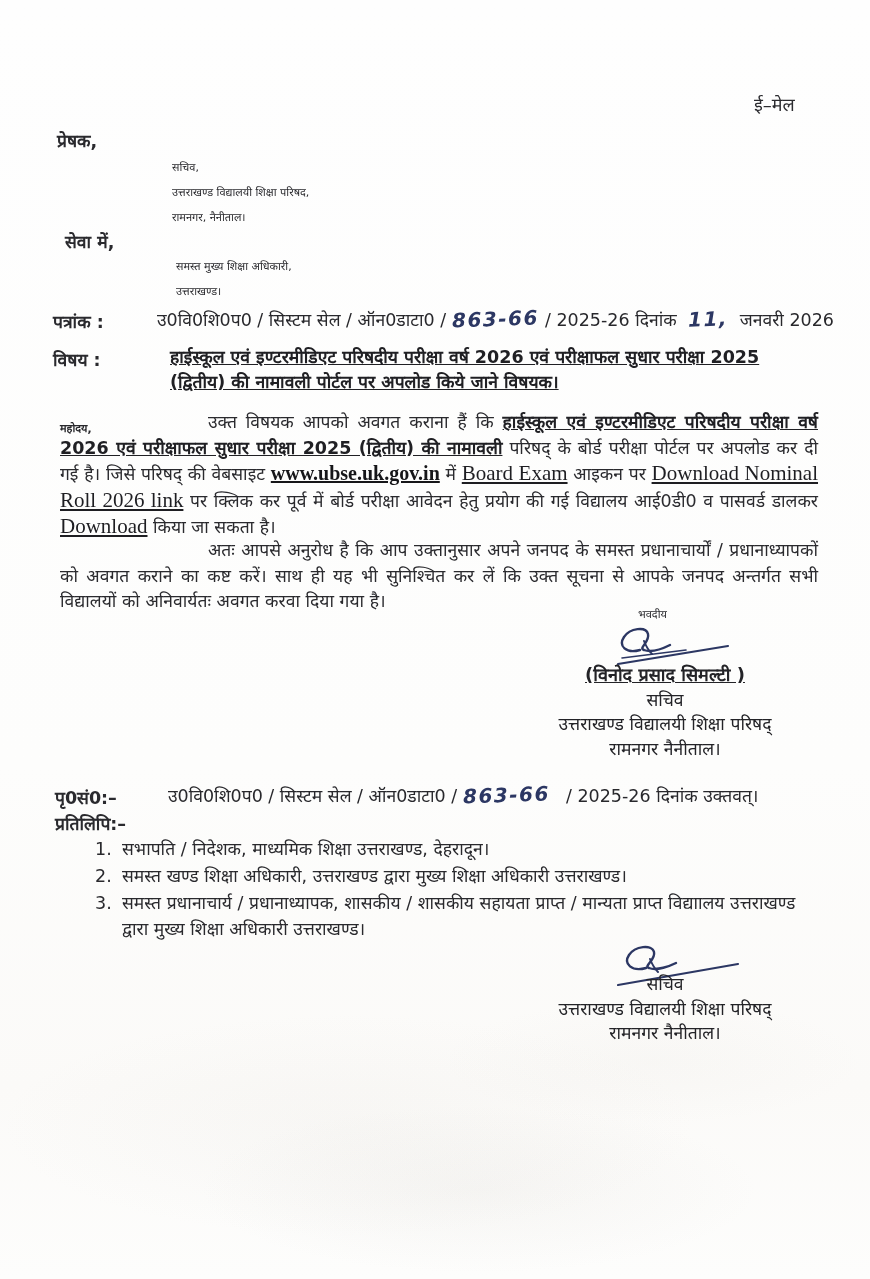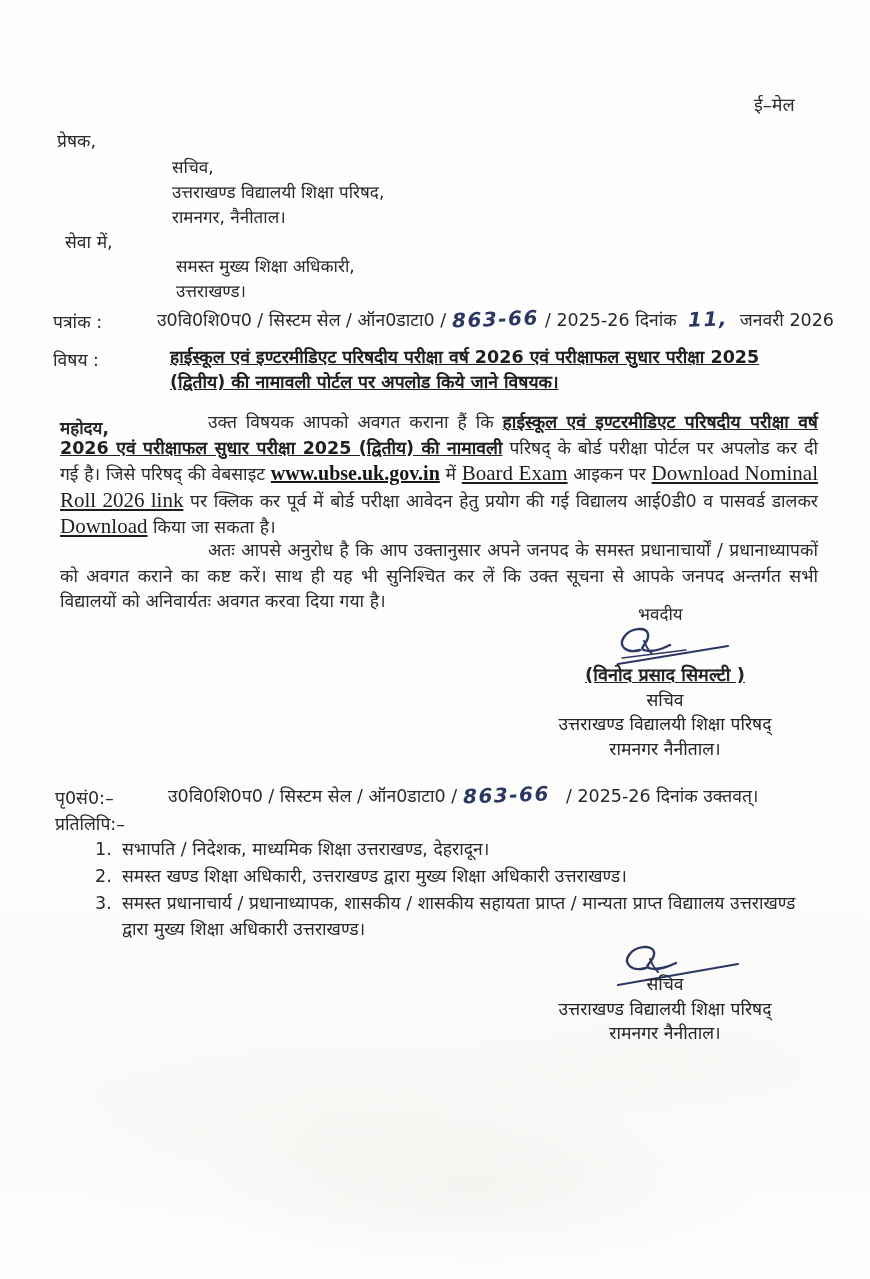--- a/index.html
+++ b/index.html
@@ -11,24 +11,24 @@
       radial-gradient(ellipse 400px 120px at 55% 93%, rgba(190,186,178,0.10), transparent 70%),
       radial-gradient(ellipse 500px 160px at 40% 88%, rgba(200,196,188,0.08), transparent 70%),
       radial-gradient(ellipse 300px 90px at 75% 83%, rgba(205,200,192,0.07), transparent 70%),
       linear-gradient(180deg,#fefefe 0%,#fdfdfc 60%,#fbfaf8 85%,#fdfdfc 100%);
     overflow:hidden;
     font-family:"DejaVu Sans",sans-serif;
     color:#28282c;
   }
   .abs{position:absolute;}
   .dev{font-family:"DejaVu Sans",sans-serif;}
-  .t17{font-size:17px;line-height:25px;}
+  .t17{font-size:11px;line-height:25px;}
   .t18{font-size:18px;line-height:25px;}
   .bold{font-weight:700;color:#202024;text-decoration:underline;}
-  .label{font-size:17.5px;color:#2a2a2e;}
+  .label{font-size:17.5px;color:#2a2a2e;font-weight:bold;}
   .para{
     width:758px;text-align:justify;
     font-size:17.5px;line-height:25.6px;color:#2a2a2e;
   }
   .indent{text-indent:148px;}
   .latin{font-family:"Liberation Serif",serif;font-size:21px;color:#1e1e22;text-decoration:underline;}
   .link{font-family:"Liberation Serif",serif;font-size:20px;font-weight:700;
         text-decoration:underline;color:#161619;}
   .hw{
     font-family:"DejaVu Sans",sans-serif;font-style:italic;font-weight:700;

